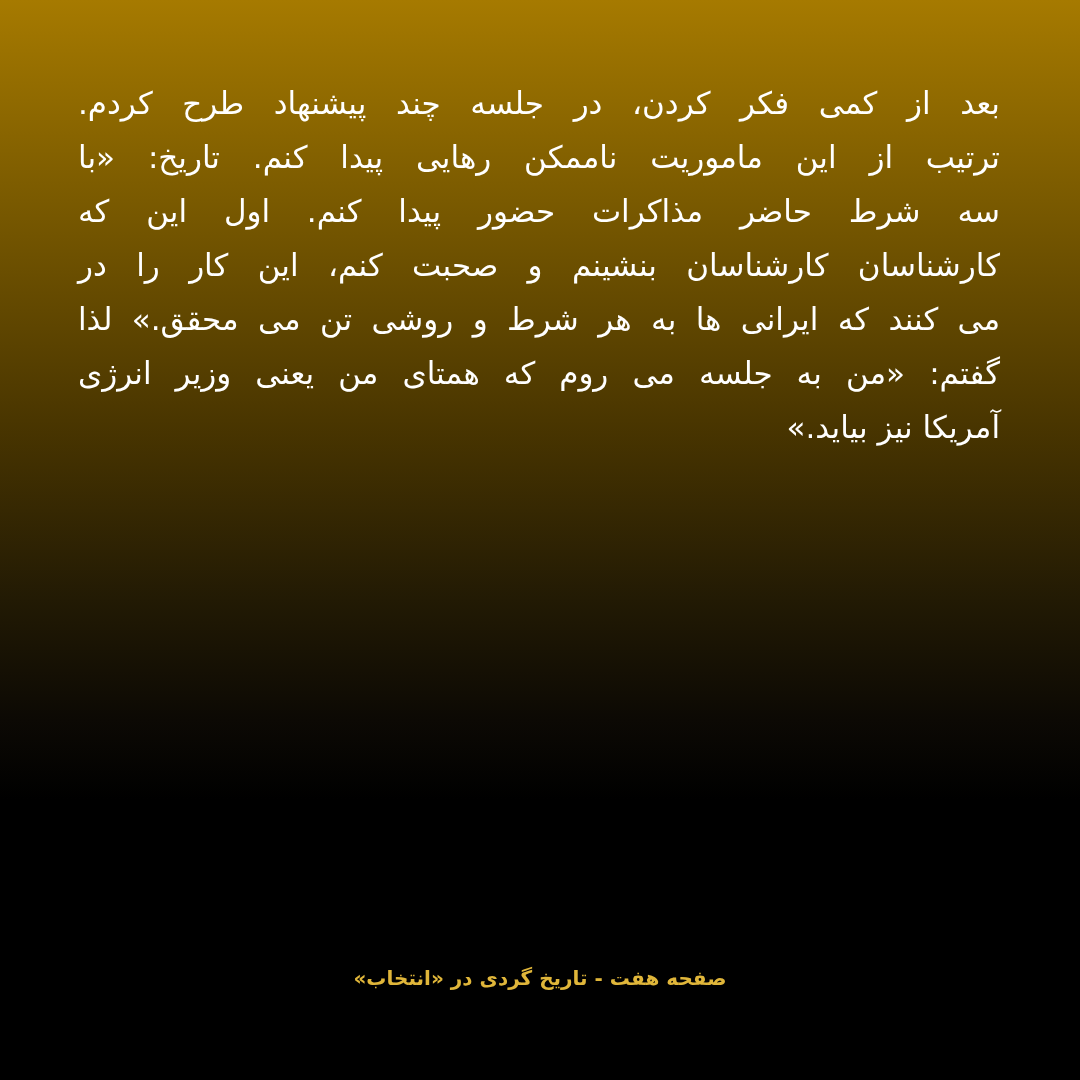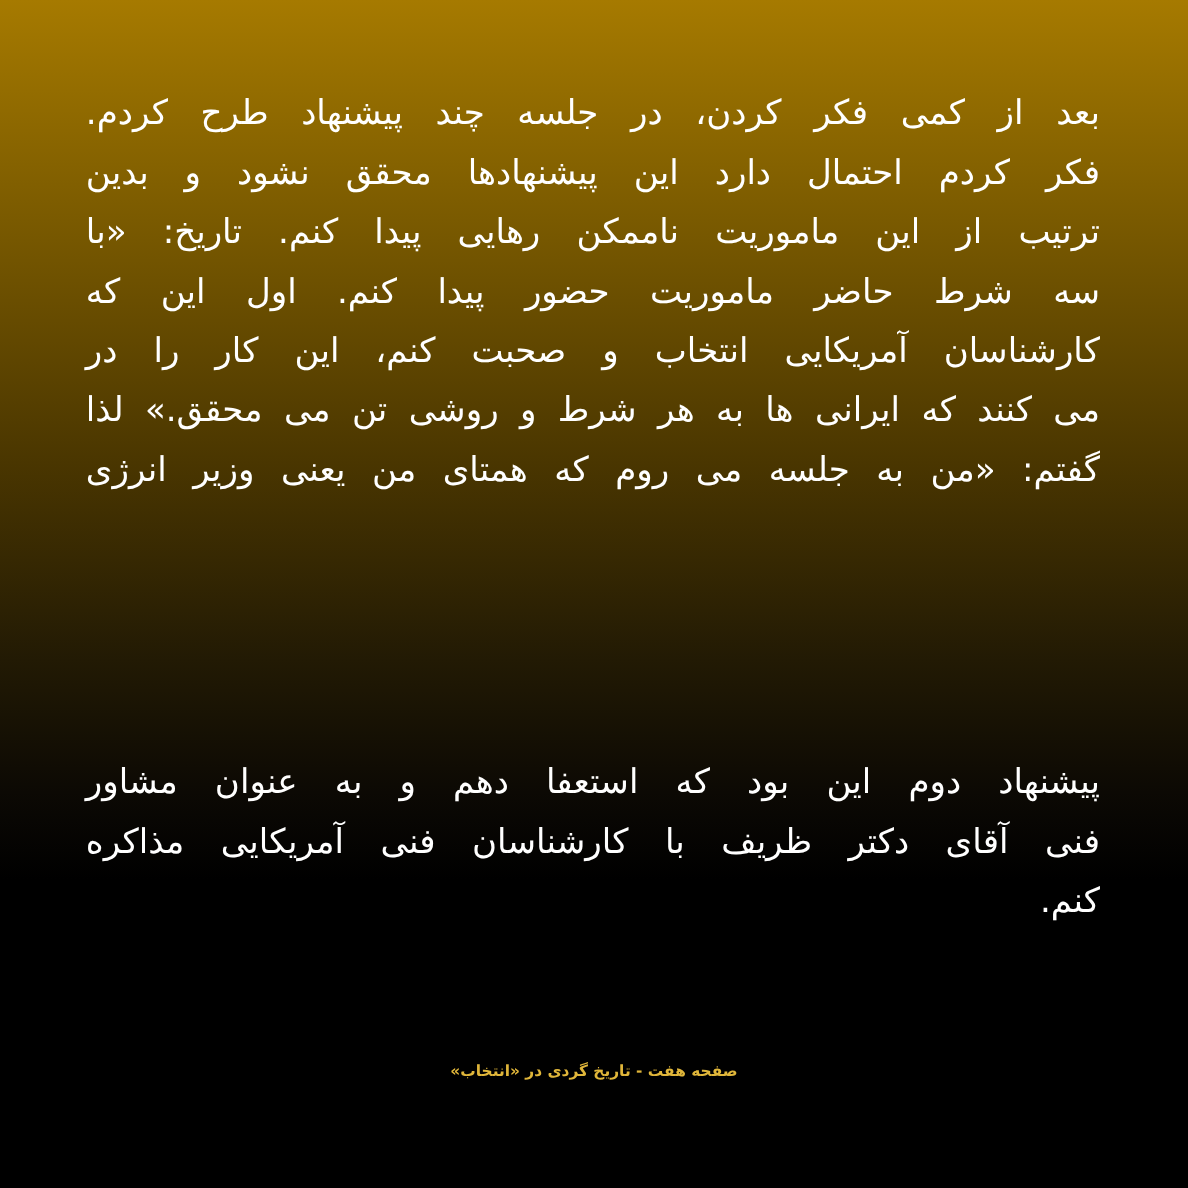--- a/index.html
+++ b/index.html
@@ -23,40 +23,35 @@
     .para-1 { top: 76px; }
     .para-2 { top: 684px; }
     .line { display: block; white-space: nowrap; text-align: justify; text-align-last: justify; }
     .line.last { text-align-last: right; }
     .footer {
       position: absolute;
       left: 0; right: 0; top: 966px;
       text-align: center;
       direction: rtl;
       color: #e0b63a;
-      font-size: 14px;
+      font-size: 20px;
       font-weight: bold;
     }
   </style>
 </head>
 <body>
 
 <div class="page">
 
   <div class="text-block para-1">
     <span class="line">بعد از کمی فکر کردن، در جلسه چند پیشنهاد طرح کردم.</span>
-    <span class="line">فکر کردم احتمال دارد این پیشنهادها محقق نشود و بدین</span>
     <span class="line">ترتیب از این ماموریت ناممکن رهایی پیدا کنم. تاریخ: «با</span>
-    <span class="line">سه شرط حاضر ماموریت حضور پیدا کنم. اول این که</span>
-    <span class="line">کارشناسان آمریکایی انتخاب و صحبت کنم، این کار را در</span>
+    <span class="line">سه شرط حاضر مذاکرات حضور پیدا کنم. اول این که</span>
+    <span class="line">کارشناسان کارشناسان بنشینم و صحبت کنم، این کار را در</span>
     <span class="line">می کنند که ایرانی ها به هر شرط و روشی تن می محقق.» لذا</span>
     <span class="line">گفتم: «من به جلسه می روم که همتای من یعنی وزیر انرژی</span>
+    <span class="line last">آمریکا نیز بیاید.»</span>
   </div>
 
-  <div class="text-block para-2">
-    <span class="line">پیشنهاد دوم این بود که استعفا دهم و به عنوان مشاور</span>
-    <span class="line">فنی آقای دکتر ظریف با کارشناسان فنی آمریکایی مذاکره</span>
-    <span class="line last">کنم.</span>
-  </div>
 
   <div class="footer">صفحه هفت - تاریخ گردی در «انتخاب»</div>
 
 </div>
 
 </body></html>

